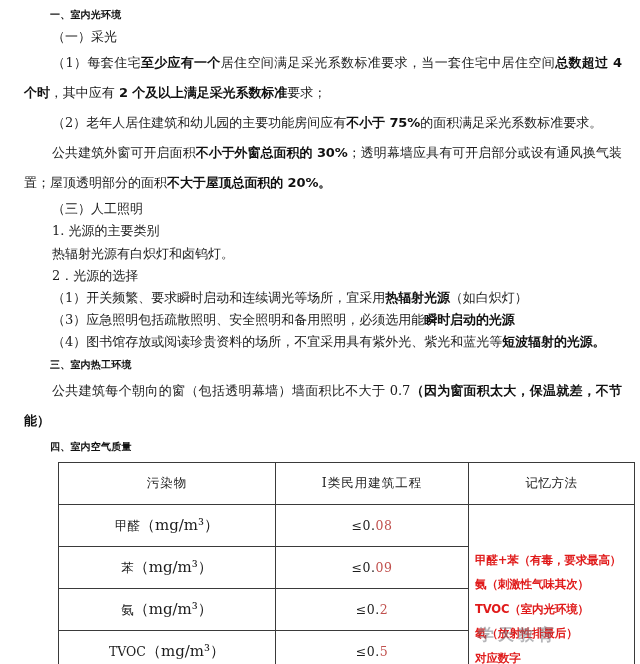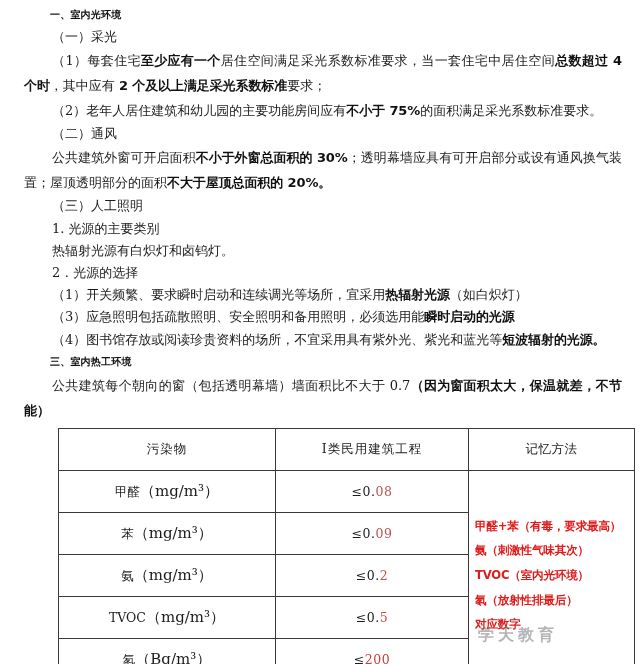--- a/index.html
+++ b/index.html
@@ -50,21 +50,21 @@
     margin: 0;
     padding-left: 38px;
     text-indent: 0;
     text-align: justify;
     text-justify: inter-ideograph;
     color: #1c1c1c;
   }
   
   .p-wrap {
     font-size: 13px;
-    line-height: 25px;
+    line-height: 30px;
     margin: 0;
     padding: 0 4px 0 10px;
     text-indent: 28px;
     text-align: justify;
     text-justify: inter-ideograph;
     color: #1c1c1c;
   }
 
   b, .bold {
     font-family: "DejaVu Sans", "Liberation Sans", sans-serif;
@@ -172,21 +172,20 @@
 <div class="page">
 
   <h2 class="h-sec">一、室内光环境</h2>
 
   <p class="p-ind">（一）采光</p>
 
   <p class="p-wrap"><span>（1）每套住宅</span><span class="bold">至少应有一个</span><span>居住空间满足采光系数标准要求，当一套住宅中居住空间</span><span class="bold">总数超过 4 个时</span><span>，其中应有 </span><span class="bold">2 个及以上满足采光系数标准</span><span>要求；</span></p>
 
   <p class="p-wrap"><span>（2）老年人居住建筑和幼儿园的主要功能房间应有</span><span class="bold">不小于 75%</span><span>的面积满足采光系数标准要求。</span></p>
 
-  <p class="p-ind">（二）通风</p>
 
   <p class="p-wrap"><span>公共建筑外窗可开启面积</span><span class="bold">不小于外窗总面积的 30%</span><span>；透明幕墙应具有可开启部分或设有通风换气装置；屋顶透明部分的面积</span><span class="bold">不大于屋顶总面积的 20%。</span></p>
 
   <p class="p-ind">（三）人工照明</p>
 
   <p class="p-ind2"><span>1. 光源的主要类别</span></p>
 
   <p class="p-ind2"><span>热辐射光源有白炽灯和卤钨灯。</span></p>
 
   <p class="p-ind2"><span>2．光源的选择</span></p>
@@ -195,20 +194,21 @@
 
   <p class="p-ind2"><span>（3）应急照明包括疏散照明、安全照明和备用照明，必须选用能</span><span class="bold">瞬时启动的光源</span></p>
 
   <p class="p-ind2"><span>（4）图书馆存放或阅读珍贵资料的场所，不宜采用具有紫外光、紫光和蓝光等</span><span class="bold">短波辐射的光源。</span></p>
 
   <h2 class="h-sec">三、室内热工环境</h2>
 
 
   <p class="p-wrap"><span>公共建筑每个朝向的窗（包括透明幕墙）墙面积比不大于 0.7</span><span class="bold">（因为窗面积太大，保温就差，不节能）</span></p>
 
+  <h2 class="h-sec">四、室内空气质量</h2>
 
   <div class="tbl-wrap">
     <table class="air">
       <thead>
         <tr>
           <th class="c1 hdr-cn">污染物</th>
           <th class="c2 hdr-cn">Ⅰ类民用建筑工程</th>
           <th class="c3 hdr-red">记忆方法</th>
         </tr>
       </thead>

